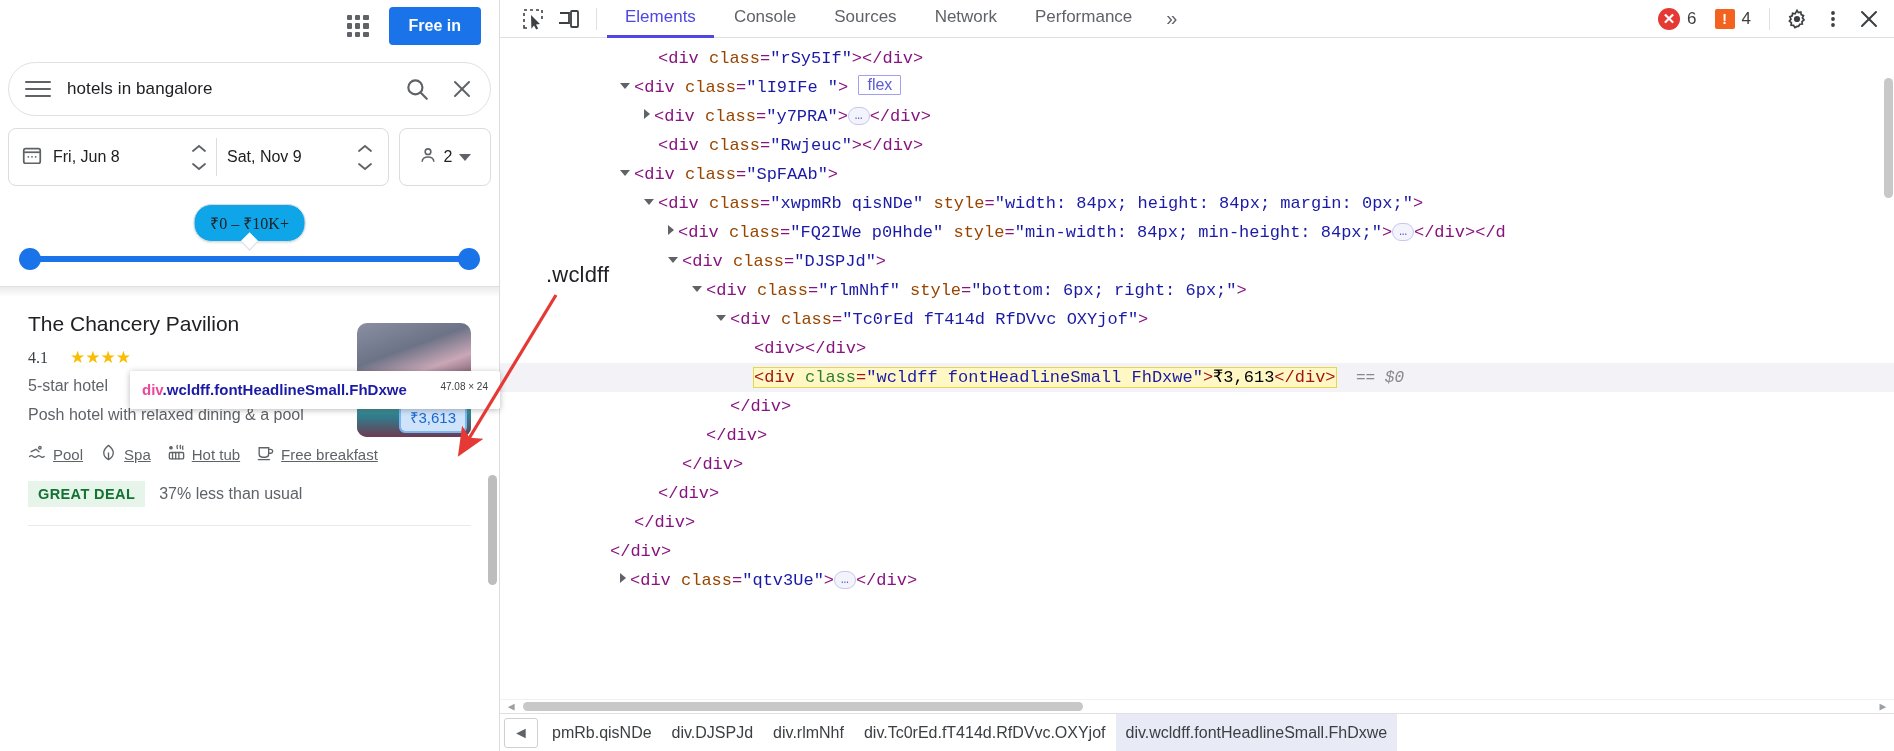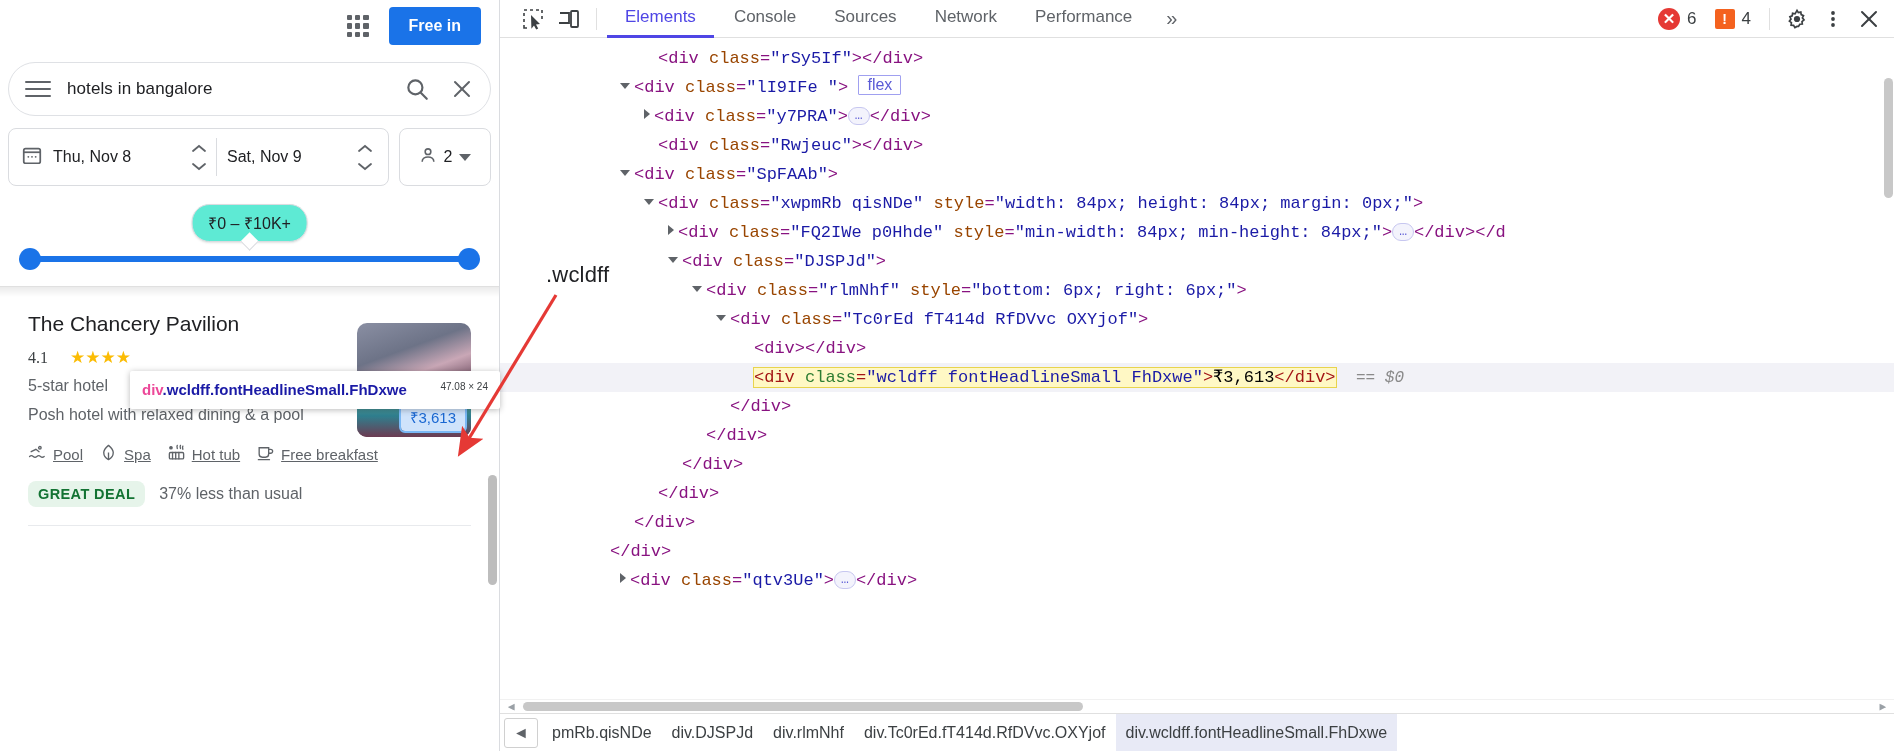--- a/index.html
+++ b/index.html
@@ -63,23 +63,24 @@
   .vline { width: 1px; background: #dadce0; height: 38px; margin: 0 2px; }
   .guestbox {
     width: 92px; height: 58px; border: 1px solid #dadce0; border-radius: 8px;
     display: flex; align-items: center; justify-content: center; gap: 6px;
   }
   .guestnum { font-size: 16px; color: #202124; }
 
   .price-wrap { margin-top: 18px; position: relative; height: 68px; }
   .price-bubble {
     position: absolute; left: 50%; transform: translateX(-50%); top: 0;
-    background: #5eead4; border: 1px solid #dadce0; border-radius: 18px;
+    background: #0ea5e9; border: 1px solid #dadce0; border-radius: 18px;
     padding: 7px 16px; font-size: 16px; color: #202124; white-space: nowrap;
     box-shadow: 0 1px 2px rgba(60,64,67,.15);
+    font-family: Liberation Serif, serif;
   }
   .price-bubble::after {
     content: ""; position: absolute; left: 50%; bottom: -7px;
     transform: translateX(-50%) rotate(45deg);
     width: 12px; height: 12px; background: #fff;
     border-right: 1px solid #dadce0; border-bottom: 1px solid #dadce0;
   }
   .slider { position: absolute; left: 30px; right: 30px; top: 52px; height: 6px;
             background: #1a73e8; border-radius: 3px; }
   .knob { position: absolute; top: 50%; width: 22px; height: 22px; border-radius: 50%;
@@ -90,21 +91,21 @@
   
   .card { padding: 14px 28px 0 28px; position: relative; }
   .hotel-name { font-size: 21px; color: #202124; line-height: 1.25; padding-right: 120px; }
   .rating-row { display: flex; align-items: center; gap: 22px; margin-top: 10px; font-size: 16px; color: #3c4043; font-family: Liberation Serif, serif; }
   .stars { color: #fbbc04; letter-spacing: 0px; font-size: 17px; }
   .subtle { color: #5f6368; font-size: 16px; margin-top: 7px; line-height: 1.35; padding-right: 100px; }
   .amen-row { display: flex; align-items: center; gap: 16px; margin-top: 18px; color: #5f6368; font-size: 15px; }
   .amen { display: flex; align-items: center; gap: 6px; text-decoration: underline; }
   .deal-row { display: flex; align-items: center; gap: 14px; margin-top: 16px; }
   .deal-badge { background: #e6f4ea; color: #137333; font-weight: bold; font-size: 14.5px;
-                padding: 5px 10px; border-radius: 8px; letter-spacing: .4px; }
+                padding: 5px 10px; border-radius: 0; letter-spacing: .4px; }
   .deal-text { color: #5f6368; font-size: 16px; }
   .card-sep { margin: 18px 0 0 0; height: 1px; background: #e8eaed; }
 
   .thumb {
     position: absolute; right: 28px; top: 26px; width: 114px; height: 114px;
     border-radius: 10px; overflow: hidden;
   }
   .thumb .im1 { position:absolute; inset:0; background:
       linear-gradient(160deg,#8a8fa3 0%,#6d7387 28%,#c9a7b6 46%,#7c5b6e 62%,#3f2d3a 100%); }
   .thumb .im2 { position:absolute; left:0; right:0; bottom:0; height:54%;
@@ -262,21 +263,21 @@
         <span class="cal-icon">
           <svg width="22" height="22" viewBox="0 0 24 24" fill="none" stroke="#5f6368" stroke-width="1.9">
             <rect x="3" y="5" width="18" height="16" rx="2"></rect>
               <line x1="3" y1="9" x2="21" y2="9"></line>
             <circle cx="8" cy="14" r="1" fill="#5f6368" stroke="none"></circle>
             <circle cx="12" cy="14" r="1" fill="#5f6368" stroke="none"></circle>
             <circle cx="16" cy="14" r="1" fill="#5f6368" stroke="none"></circle>
           </svg>
         </span>
         <div class="dseg">
-          <span class="dlabel">Thu, Nov 8</span>
+          <span class="dlabel">Fri, Jun 8</span>
           <span class="spin">
             <svg width="18" height="10" viewBox="0 0 18 10" fill="none" stroke="#5f6368" stroke-width="1.8" stroke-linecap="round">
                 <polyline points="3,7 9,2 15,7"></polyline>
               </svg>
             <svg width="18" height="10" viewBox="0 0 18 10" fill="none" stroke="#5f6368" stroke-width="1.8" stroke-linecap="round">
                 <polyline points="3,3 9,8 15,3"></polyline>
               </svg>
           </span>
         </div>
         <div class="vline"></div>

